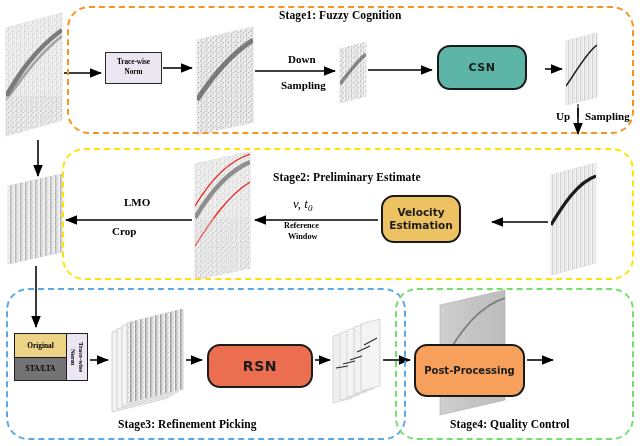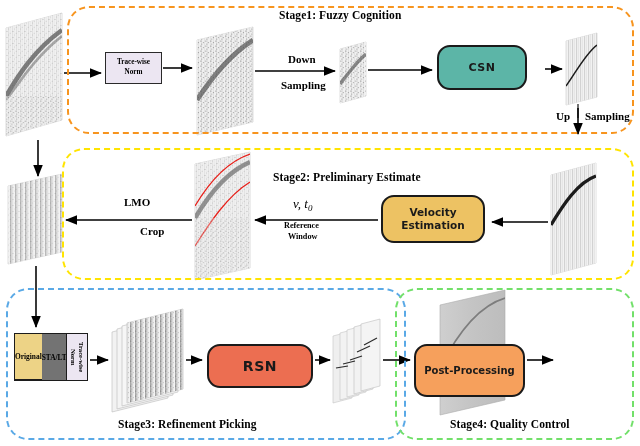--- a/index.html
+++ b/index.html
@@ -53,39 +53,39 @@
     align-items: center;
     justify-content: center;
     text-align: center;
     font-family: "DejaVu Sans", sans-serif;
     font-weight: bold;
     font-size: 10.5px;
     color: #1a1a1a;
     line-height: 1.2;
   }
   #csn-box      { left: 437px; top: 45px;  width: 90px; height: 45px; background: #5cb5a7; font-size: 11px; letter-spacing: .6px; }
-  #velocity-box { left: 381px; top: 195px; width: 104px; height: 48px; background: #edc263; }
+  #velocity-box { left: 381px; top: 195px; width: 80px; height: 48px; background: #edc263; }
   #rsn-box      { left: 207px; top: 344px; width: 106px; height: 44px; background: #ec6e51; font-size: 14px; letter-spacing: .6px; }
   #postproc-box { left: 414px; top: 344px; width: 111px; height: 53px; background: #f6a05c; font-size: 10px; }
 
   
   #tracewise-box {
     position: absolute; left: 105px; top: 52px; width: 57px; height: 32px;
     background: #ece6f2; border: 1.3px solid #2a2a2a;
     display: flex; flex-direction: column; align-items: center; justify-content: center;
     font-family: "Liberation Serif", serif; font-weight: bold; font-size: 7.2px;
     color: #000; line-height: 1.35;
   }
 
   
   #composite-box {
     position: absolute; left: 14px; top: 333px; width: 74px; height: 48px;
     border: 1.3px solid #1c1c1c; display: flex;
   }
-  #composite-left { width: 51px; display: flex; }
+  #composite-left { width: 51px; display: flex; flex-direction: column; }
   .comp-cell {
     flex: 1; display: flex; align-items: center; justify-content: center;
     font-family: "Liberation Serif", serif; font-weight: bold; font-size: 7.4px; color: #000;
   }
   #cell-original { background: #edd386; border-bottom: 1.3px solid #1c1c1c; }
   #cell-stalta   { background: #737373; }
   #composite-right {
     flex: 1; background: #ece6f2; border-left: 1.3px solid #1c1c1c;
     display: flex; align-items: center; justify-content: center;
   }
@@ -105,21 +105,21 @@
     white-space: nowrap;
   }
   .flabel.small { font-size: 8.2px; }
   .flabel.math  { font-family: "Liberation Serif", serif; font-style: italic; font-weight: normal; font-size: 13px; }
 
   #lbl-down      { left: 288px; top: 53px;  }
   #lbl-sampling  { left: 281px; top: 79px;  }
   #lbl-up        { left: 556px; top: 110px; }
   #lbl-upsamp    { left: 585px; top: 110px; }
   #lbl-lmo       { left: 124px; top: 196px; }
-  #lbl-crop      { left: 140px; top: 225px; }
+  #lbl-crop      { left: 112px; top: 225px; }
   #lbl-vt0       { left: 293px; top: 196px; }
   #lbl-refwin1   { left: 284px; top: 221px; }
   #lbl-refwin2   { left: 288px; top: 232px; }
 
   .sub { font-size: 9px; vertical-align: -3px; font-style: italic; }
 </style>
 </head>
 <body>
 
 <div id="canvas">

